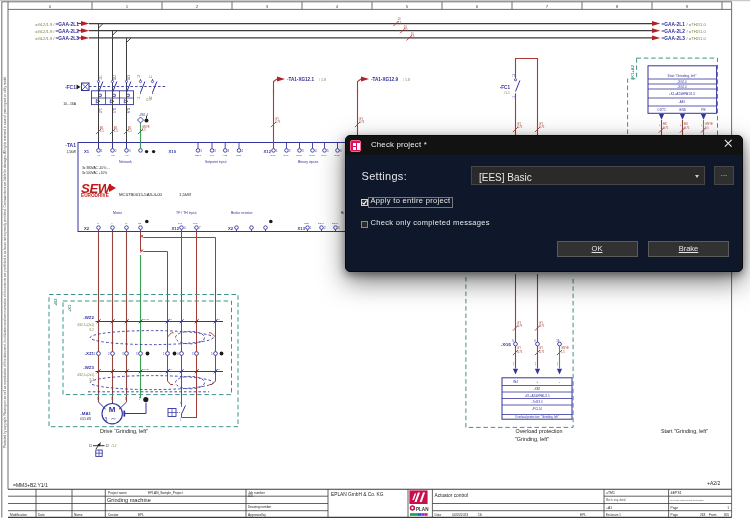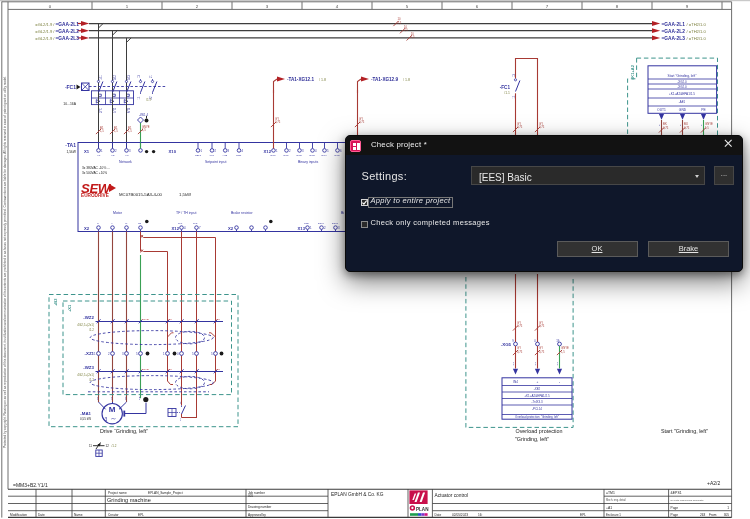--- a/index.html
+++ b/index.html
@@ -604,18 +604,18 @@
       <span>[EES] Basic</span>
       <div class="carr"></div>
     </div>
   <div class="dots">...</div>
   <div class="cb" style="left:15.5px; top:62.5px; border-color:#d6d6d6;">
       <svg width="7" height="7" viewBox="0 0 7 7" style="position:absolute;left:-1px;top:-1px;">
         <path d="M1.4,3.6 L2.9,5.1 L5.7,1.5" stroke="#ffffff" stroke-width="1.2" fill="none"></path>
       </svg>
     </div>
   <div class="foc"></div>
-  <div class="cbl" style="left:25px; top:59.5px;font-style:italic;">Apply to entire project</div>
+  <div class="cbl" style="left:25px; top:59.5px;">Apply to entire project</div>
   <div class="cb" style="left:15.5px; top:84.5px;"></div>
   <div class="cbl" style="left:25px; top:82px;text-align:right;">Check only completed messages</div>
   <div class="btn" style="left:211px;">OK</div>
   <div class="btn" style="left:302.5px;">Brake</div>
 </div>
 
 </body></html>

